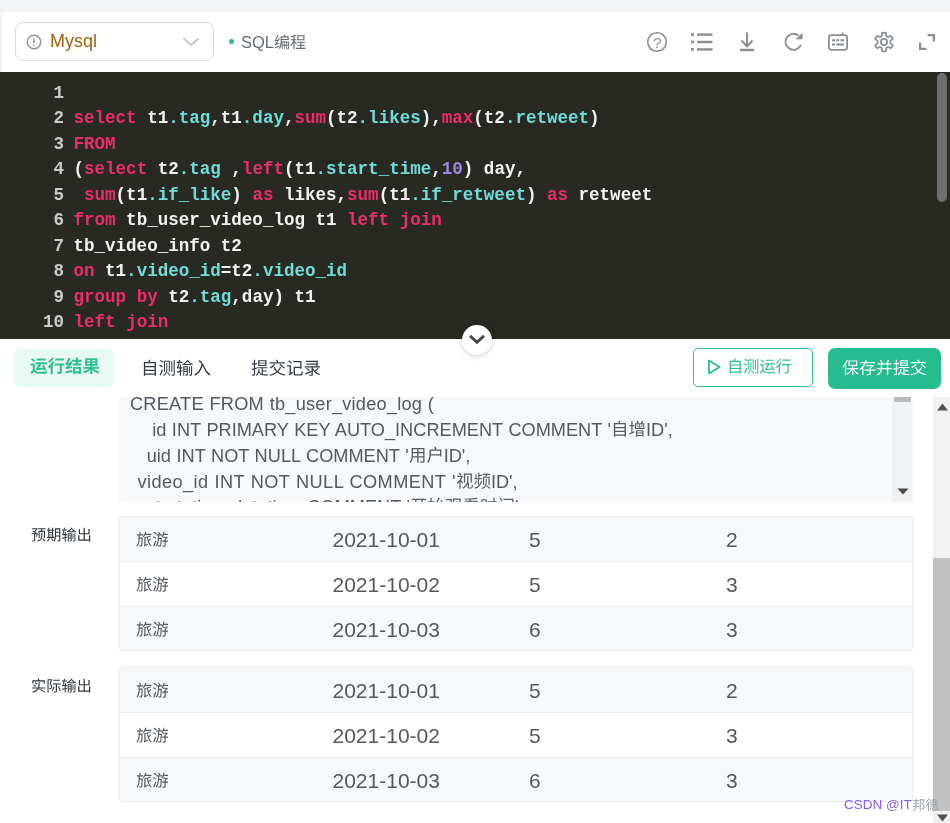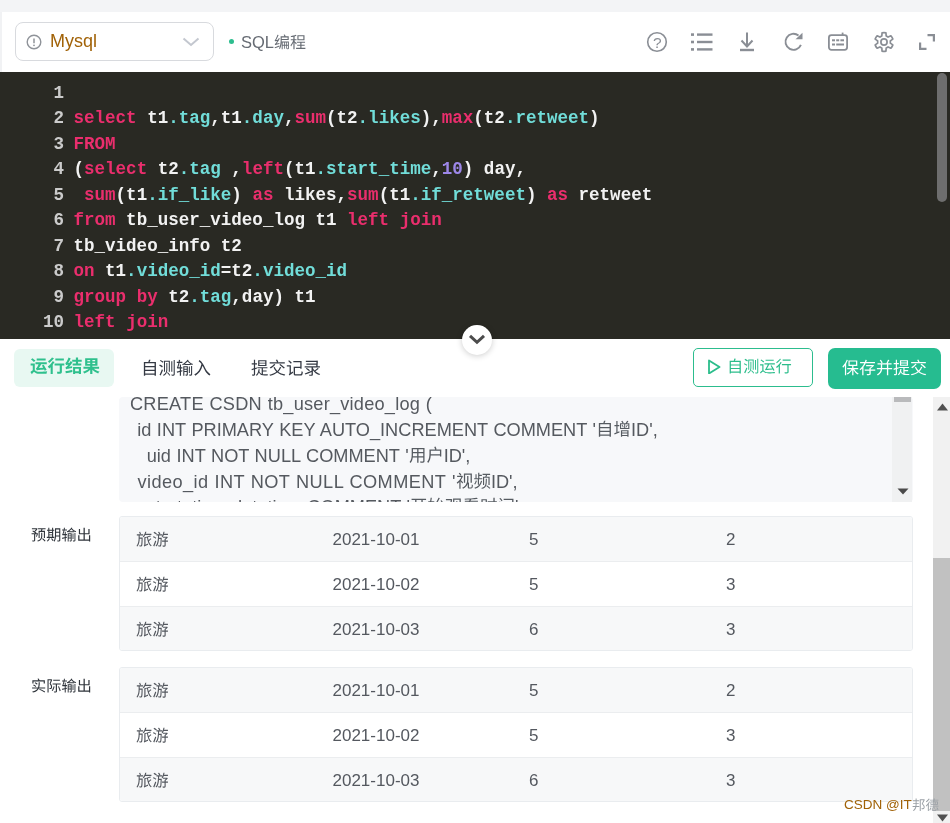--- a/index.html
+++ b/index.html
@@ -28,26 +28,26 @@
 #btn2{left:828px;top:347.5px;width:113px;height:41px;background:#26bc90;border-radius:7px;text-align:center}
 
 #panel{left:118.5px;top:397px;width:794px;height:105px;background:#f7f8fa;border-radius:4px;overflow:hidden}
 #panel .pl{position:absolute;left:11.5px;width:760px;height:26px;line-height:26px;
   font-size:18.2px;color:#55595f;white-space:pre;word-spacing:0.5px}
 #ptrack{left:892px;top:397px;width:20px;height:105px;background:#f0f1f2}
 #pthumb{left:893.5px;top:397px;width:17px;height:5px;background:#b9babc}
 .tbl{left:118.5px;width:794px;border:1px solid #e9ecef;background:#fff;overflow:hidden;border-radius:3px}
 .tr{position:absolute;left:0;width:792px;height:45px}
 .tr.g{background:#f7f8f9}
-.tr span{position:absolute;height:45px;line-height:45px;font-size:17px;color:#54585f}
+.tr span{position:absolute;height:45px;line-height:45px;font-size:21px;color:#54585f}
 .cj{position:absolute}
 
 #sb{left:933px;top:397px;width:17px;height:426px;background:#f1f1f1}
 #sbthumb{left:933px;top:558px;width:17px;height:253px;background:#c1c1c1}
-#wm{top:797px;left:844px;font-size:13.5px;color:#a16207;white-space:nowrap}
+#wm{top:797px;left:844px;font-size:13.5px;color:#8b5cf6;white-space:nowrap}
 </style></head><body>
 
 <div class="abs" id="strip"></div>
 <div class="abs" style="left:0;top:12px;width:2px;height:327px;background:#f1f2f4"></div>
 <div class="abs" id="sel"></div>
 <svg class="abs" style="left:26px;top:34px" width="16" height="16">
 <circle cx="8" cy="8" r="6.8" fill="none" stroke="#8f9399" stroke-width="1.4"></circle>
 <line x1="8" y1="4.4" x2="8" y2="9.2" stroke="#8f9399" stroke-width="1.5"></line>
 <circle cx="8" cy="11.3" r="0.9" fill="#8f9399"></circle>
   </svg>
@@ -159,22 +159,22 @@
 <div class="abs cj" style="left:842.0px;top:359px"><svg class="" width="85.0" height="19.5" viewBox="0 0 85.0 19.5" style="display:inline-block">
       <g fill="#ffffff">
         <path transform="translate(0.00,14.96) scale(0.017000,-0.017000)" d="M452 726H824V542H452ZM380 793V474H598V350H306V281H554C486 175 380 74 277 23C294 9 317 -18 329 -36C427 21 528 121 598 232V-80H673V235C740 125 836 20 928 -38C941 -19 964 7 981 22C884 74 782 175 718 281H954V350H673V474H899V793ZM277 837C219 686 123 537 23 441C36 424 58 384 65 367C102 404 138 448 173 496V-77H245V607C284 673 319 744 347 815Z"></path>
         <path transform="translate(17.00,14.96) scale(0.017000,-0.017000)" d="M613 349V266H335V196H613V10C613 -4 610 -8 592 -9C574 -10 514 -10 448 -8C458 -29 468 -58 471 -79C557 -79 613 -79 647 -68C680 -56 689 -35 689 9V196H957V266H689V324C762 370 840 432 894 492L846 529L831 525H420V456H761C718 416 663 375 613 349ZM385 840C373 797 359 753 342 709H63V637H311C246 499 153 370 31 284C43 267 61 235 69 216C112 247 152 282 188 320V-78H264V411C316 481 358 557 394 637H939V709H424C438 746 451 784 462 821Z"></path>
         <path transform="translate(34.00,14.96) scale(0.017000,-0.017000)" d="M642 561V344H363V369V561ZM704 843C683 780 645 695 611 634H89V561H285V370V344H52V272H279C265 162 214 54 54 -27C71 -40 97 -69 108 -87C291 7 345 138 359 272H642V-80H720V272H949V344H720V561H918V634H693C725 689 759 757 789 818ZM218 813C260 758 305 683 321 634L395 667C376 716 330 788 287 841Z"></path>
         <path transform="translate(51.00,14.96) scale(0.017000,-0.017000)" d="M478 617H812V538H478ZM478 750H812V671H478ZM409 807V480H884V807ZM429 297C413 149 368 36 279 -35C295 -45 324 -68 335 -80C388 -33 428 28 456 104C521 -37 627 -65 773 -65H948C951 -45 961 -14 971 3C936 2 801 2 776 2C742 2 710 3 680 8V165H890V227H680V345H939V408H364V345H609V27C552 52 508 97 479 181C487 215 493 251 498 289ZM164 839V638H40V568H164V348C113 332 66 319 29 309L48 235L164 273V14C164 0 159 -4 147 -4C135 -5 96 -5 53 -4C62 -24 72 -55 74 -73C137 -74 176 -71 200 -59C225 -48 234 -27 234 14V296L345 333L335 401L234 370V568H345V638H234V839Z"></path>
         <path transform="translate(68.00,14.96) scale(0.017000,-0.017000)" d="M318 597C258 521 159 442 70 392C87 380 115 351 129 336C216 393 322 483 391 569ZM618 555C711 491 822 396 873 332L936 382C881 445 768 536 677 598ZM352 422 285 401C325 303 379 220 448 152C343 72 208 20 47 -14C61 -31 85 -64 93 -82C254 -42 393 16 503 102C609 16 744 -42 910 -74C920 -53 941 -22 958 -5C797 21 663 74 559 151C630 220 686 303 727 406L652 427C618 335 568 260 503 199C437 261 387 336 352 422ZM418 825C443 787 470 737 485 701H67V628H931V701H517L562 719C549 754 516 809 489 849Z"></path>
       </g>
     </svg></div>
 <div class="abs" id="panel">
-<div class="pl" style="top:-6px;left:11.5px"><span style="letter-spacing:0.22px">CREATE CSDN tb_user_video_log (</span></div>
-<div class="pl" style="top:20px;left:2px">&nbsp;&nbsp; id INT PRIMARY KEY AUTO_INCREMENT COMMENT '<svg class="" width="35.0" height="20.1" viewBox="0 0 35.0 20.1" style="display:inline-block;vertical-align:-4px">
+<div class="pl" style="top:-6px;left:11.5px"><span style="letter-spacing:0.22px">CREATE FROM tb_user_video_log (</span></div>
+<div class="pl" style="top:20px;left:17px">&nbsp;&nbsp; id INT PRIMARY KEY AUTO_INCREMENT COMMENT '<svg class="" width="35.0" height="20.1" viewBox="0 0 35.0 20.1" style="display:inline-block;vertical-align:-4px">
         <g fill="#565b61">
           <path transform="translate(0.00,15.40) scale(0.017500,-0.017500)" d="M239 411H774V264H239ZM239 482V631H774V482ZM239 194H774V46H239ZM455 842C447 802 431 747 416 703H163V-81H239V-25H774V-76H853V703H492C509 741 526 787 542 830Z"></path>
           <path transform="translate(17.50,15.40) scale(0.017500,-0.017500)" d="M466 596C496 551 524 491 534 452L580 471C570 510 540 569 509 612ZM769 612C752 569 717 505 691 466L730 449C757 486 791 543 820 592ZM41 129 65 55C146 87 248 127 345 166L332 234L231 196V526H332V596H231V828H161V596H53V526H161V171ZM442 811C469 775 499 726 512 695L579 727C564 757 534 804 505 838ZM373 695V363H907V695H770C797 730 827 774 854 815L776 842C758 798 721 736 693 695ZM435 641H611V417H435ZM669 641H842V417H669ZM494 103H789V29H494ZM494 159V243H789V159ZM425 300V-77H494V-29H789V-77H860V300Z"></path>
         </g>
       </svg>ID',</div>
 <div class="pl" style="top:46px;left:11.5px">&nbsp;&nbsp; uid INT NOT NULL COMMENT '<svg class="" width="35.0" height="20.1" viewBox="0 0 35.0 20.1" style="display:inline-block;vertical-align:-4px">
         <g fill="#565b61">
           <path transform="translate(0.00,15.40) scale(0.017500,-0.017500)" d="M153 770V407C153 266 143 89 32 -36C49 -45 79 -70 90 -85C167 0 201 115 216 227H467V-71H543V227H813V22C813 4 806 -2 786 -3C767 -4 699 -5 629 -2C639 -22 651 -55 655 -74C749 -75 807 -74 841 -62C875 -50 887 -27 887 22V770ZM227 698H467V537H227ZM813 698V537H543V698ZM227 466H467V298H223C226 336 227 373 227 407ZM813 466V298H543V466Z"></path>
           <path transform="translate(17.50,15.40) scale(0.017500,-0.017500)" d="M247 615H769V414H246L247 467ZM441 826C461 782 483 726 495 685H169V467C169 316 156 108 34 -41C52 -49 85 -72 99 -86C197 34 232 200 243 344H769V278H845V685H528L574 699C562 738 537 799 513 845Z"></path>
         </g>

